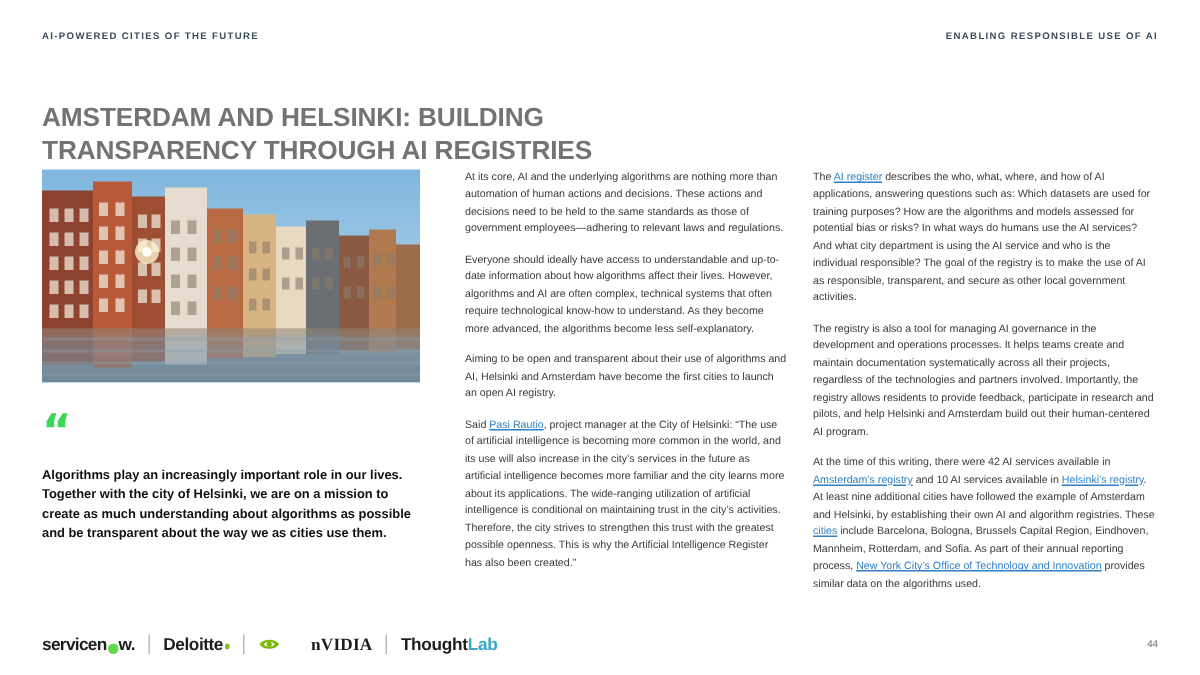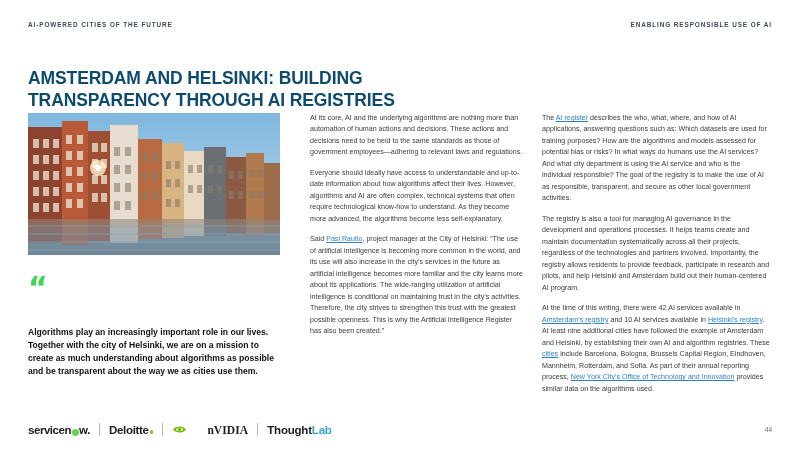--- a/index.html
+++ b/index.html
@@ -41,21 +41,21 @@
   
   .page-title {
     position: absolute;
     top: 55px;
     left: 28px;
     width: 470px;
     font-size: 17.5px;
     line-height: 1.28;
     font-weight: 700;
     letter-spacing: -0.1px;
-    color: #0c4a6e;
+    color: #737373;
     text-transform: uppercase;
   }
 
   
   .content {
     position: absolute;
     top: 113px;
     left: 28px;
     right: 28px;
     height: 290px;
@@ -87,21 +87,21 @@
   .quote-mark {
     font-family: "DejaVu Sans", sans-serif;
     font-size: 30px;
     line-height: 0.62;
     font-weight: 700;
     color: #3dd656;
     height: 22px;
     letter-spacing: -1px;
   }
   .quote-text {
-    margin-top: 25px;
+    margin-top: 9px;
     font-size: 8.6px;
     line-height: 1.52;
     font-weight: 700;
     color: #111111;
   }
   .quote-attrib {
     margin-top: 11px;
     font-size: 7.2px;
     line-height: 1.4;
     color: #2f2f2f;
@@ -362,20 +362,21 @@
     <div class="quote-block">
       <div class="quote-mark">“</div>
       <div class="quote-text">Algorithms play an increasingly important role in our lives. Together with the city of Helsinki, we are on a mission to create as much understanding about algorithms as possible and be transparent about the way we as cities use them.</div>
     </div>
 
   </div>
 
   <div class="col col-mid">
       <p class="body-par"><span>At its core, AI and the underlying algorithms are nothing more than automation of human actions and decisions. These actions and decisions need to be held to the same standards as those of government employees—adhering to relevant laws and regulations.</span></p>
       <p class="body-par"><span>Everyone should ideally have access to understandable and up-to-date information about how algorithms affect their lives. However, algorithms and AI are often complex, technical systems that often require technological know-how to understand. As they become more advanced, the algorithms become less self-explanatory.</span></p>
+      <p class="body-par"><span>Aiming to be open and transparent about their use of algorithms and AI, Helsinki and Amsterdam have become the first cities to launch an open AI registry.</span></p>
       <p class="body-par"><span>Said </span><a class="doc-link" href="#">Pasi Rautio</a><span>, project manager at the City of Helsinki: “The use of artificial intelligence is becoming more common in the world, and its use will also increase in the city’s services in the future as artificial intelligence becomes more familiar and the city learns more about its applications. The wide-ranging utilization of artificial intelligence is conditional on maintaining trust in the city’s activities. Therefore, the city strives to strengthen this trust with the greatest possible openness. This is why the Artificial Intelligence Register has also been created.”</span></p>
     </div>
 
   <div class="col col-right">
       <p class="body-par"><span>The </span><a class="doc-link" href="#">AI register</a><span> describes the who, what, where, and how of AI applications, answering questions such as: Which datasets are used for training purposes? How are the algorithms and models assessed for potential bias or risks? In what ways do humans use the AI services? And what city department is using the AI service and who is the individual responsible? The goal of the registry is to make the use of AI as responsible, transparent, and secure as other local government activities.</span></p>
       <p class="body-par"><span>The registry is also a tool for managing AI governance in the development and operations processes. It helps teams create and maintain documentation systematically across all their projects, regardless of the technologies and partners involved. Importantly, the registry allows residents to provide feedback, participate in research and pilots, and help Helsinki and Amsterdam build out their human-centered AI program.</span></p>
       <p class="body-par"><span>At the time of this writing, there were 42 AI services available in </span><a class="doc-link" href="#">Amsterdam’s registry</a><span> and 10 AI services available in </span><a class="doc-link" href="#">Helsinki’s registry</a><span>. At least nine additional cities have followed the example of Amsterdam and Helsinki, by establishing their own AI and algorithm registries. These </span><a class="doc-link" href="#">cities</a><span> include Barcelona, Bologna, Brussels Capital Region, Eindhoven, Mannheim, Rotterdam, and Sofia. As part of their annual reporting process, </span><a class="doc-link" href="#">New York City’s Office of Technology and Innovation</a><span> provides similar data on the algorithms used.</span></p>
     </div>
 
 </div>

